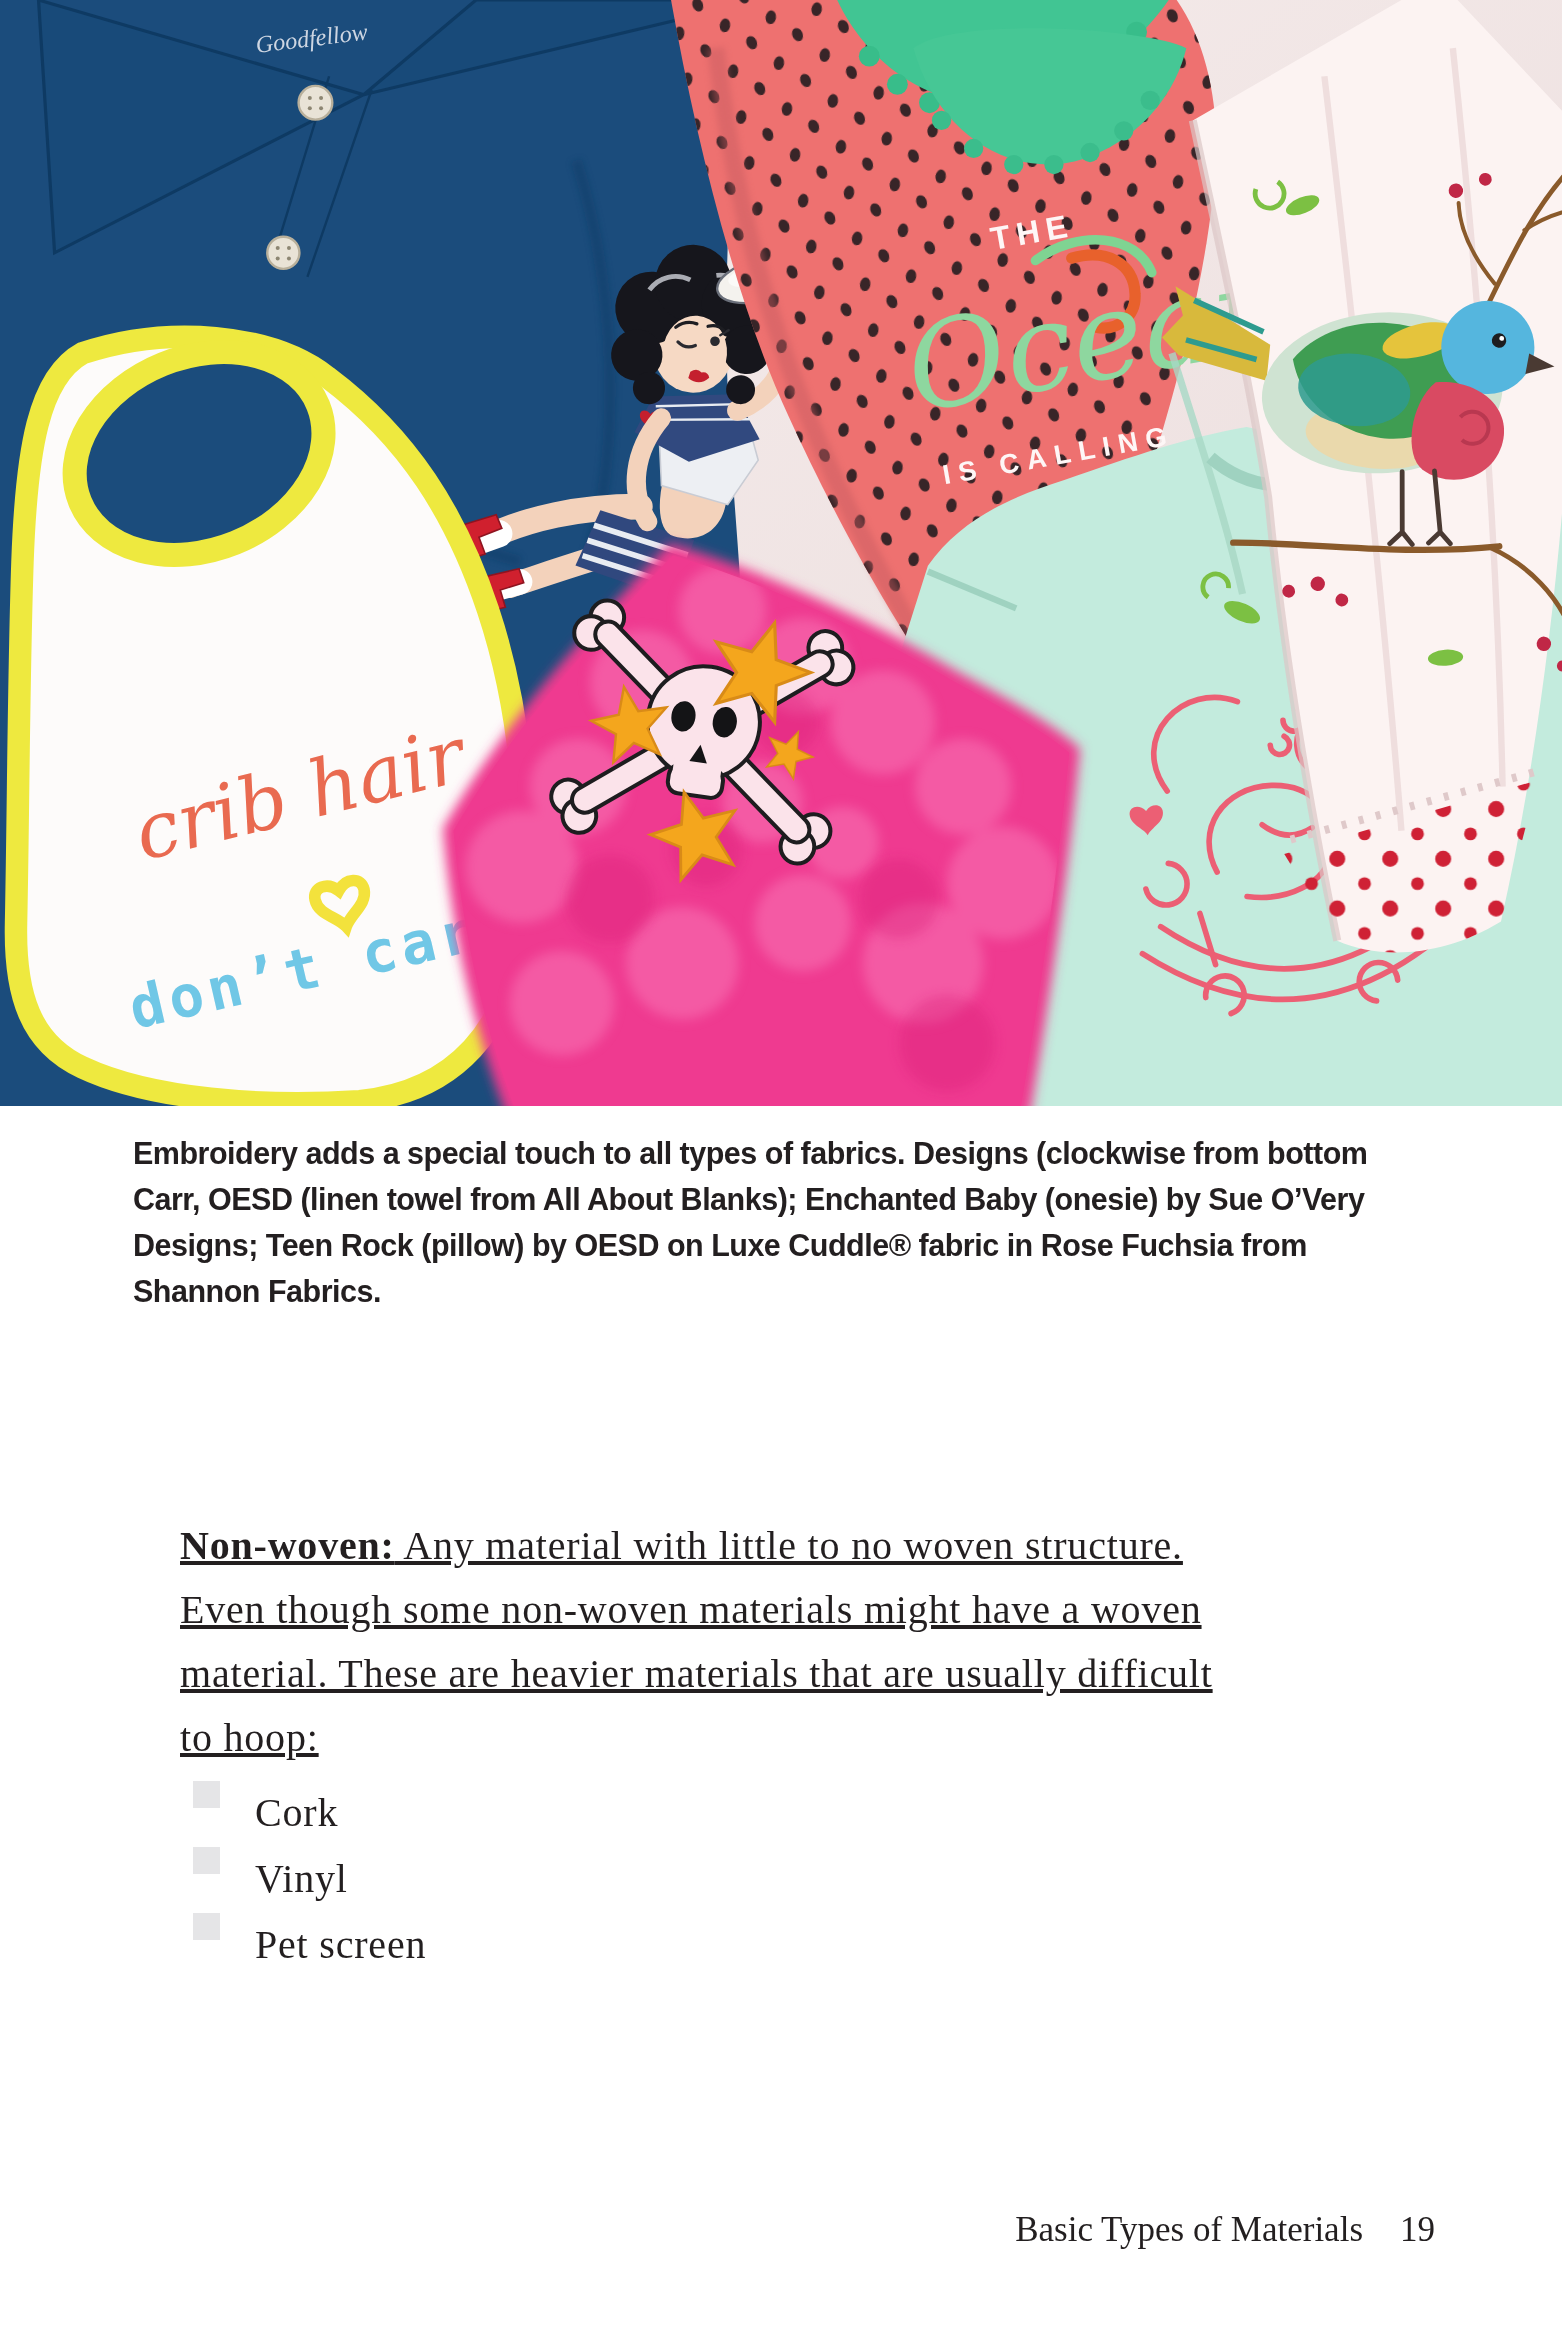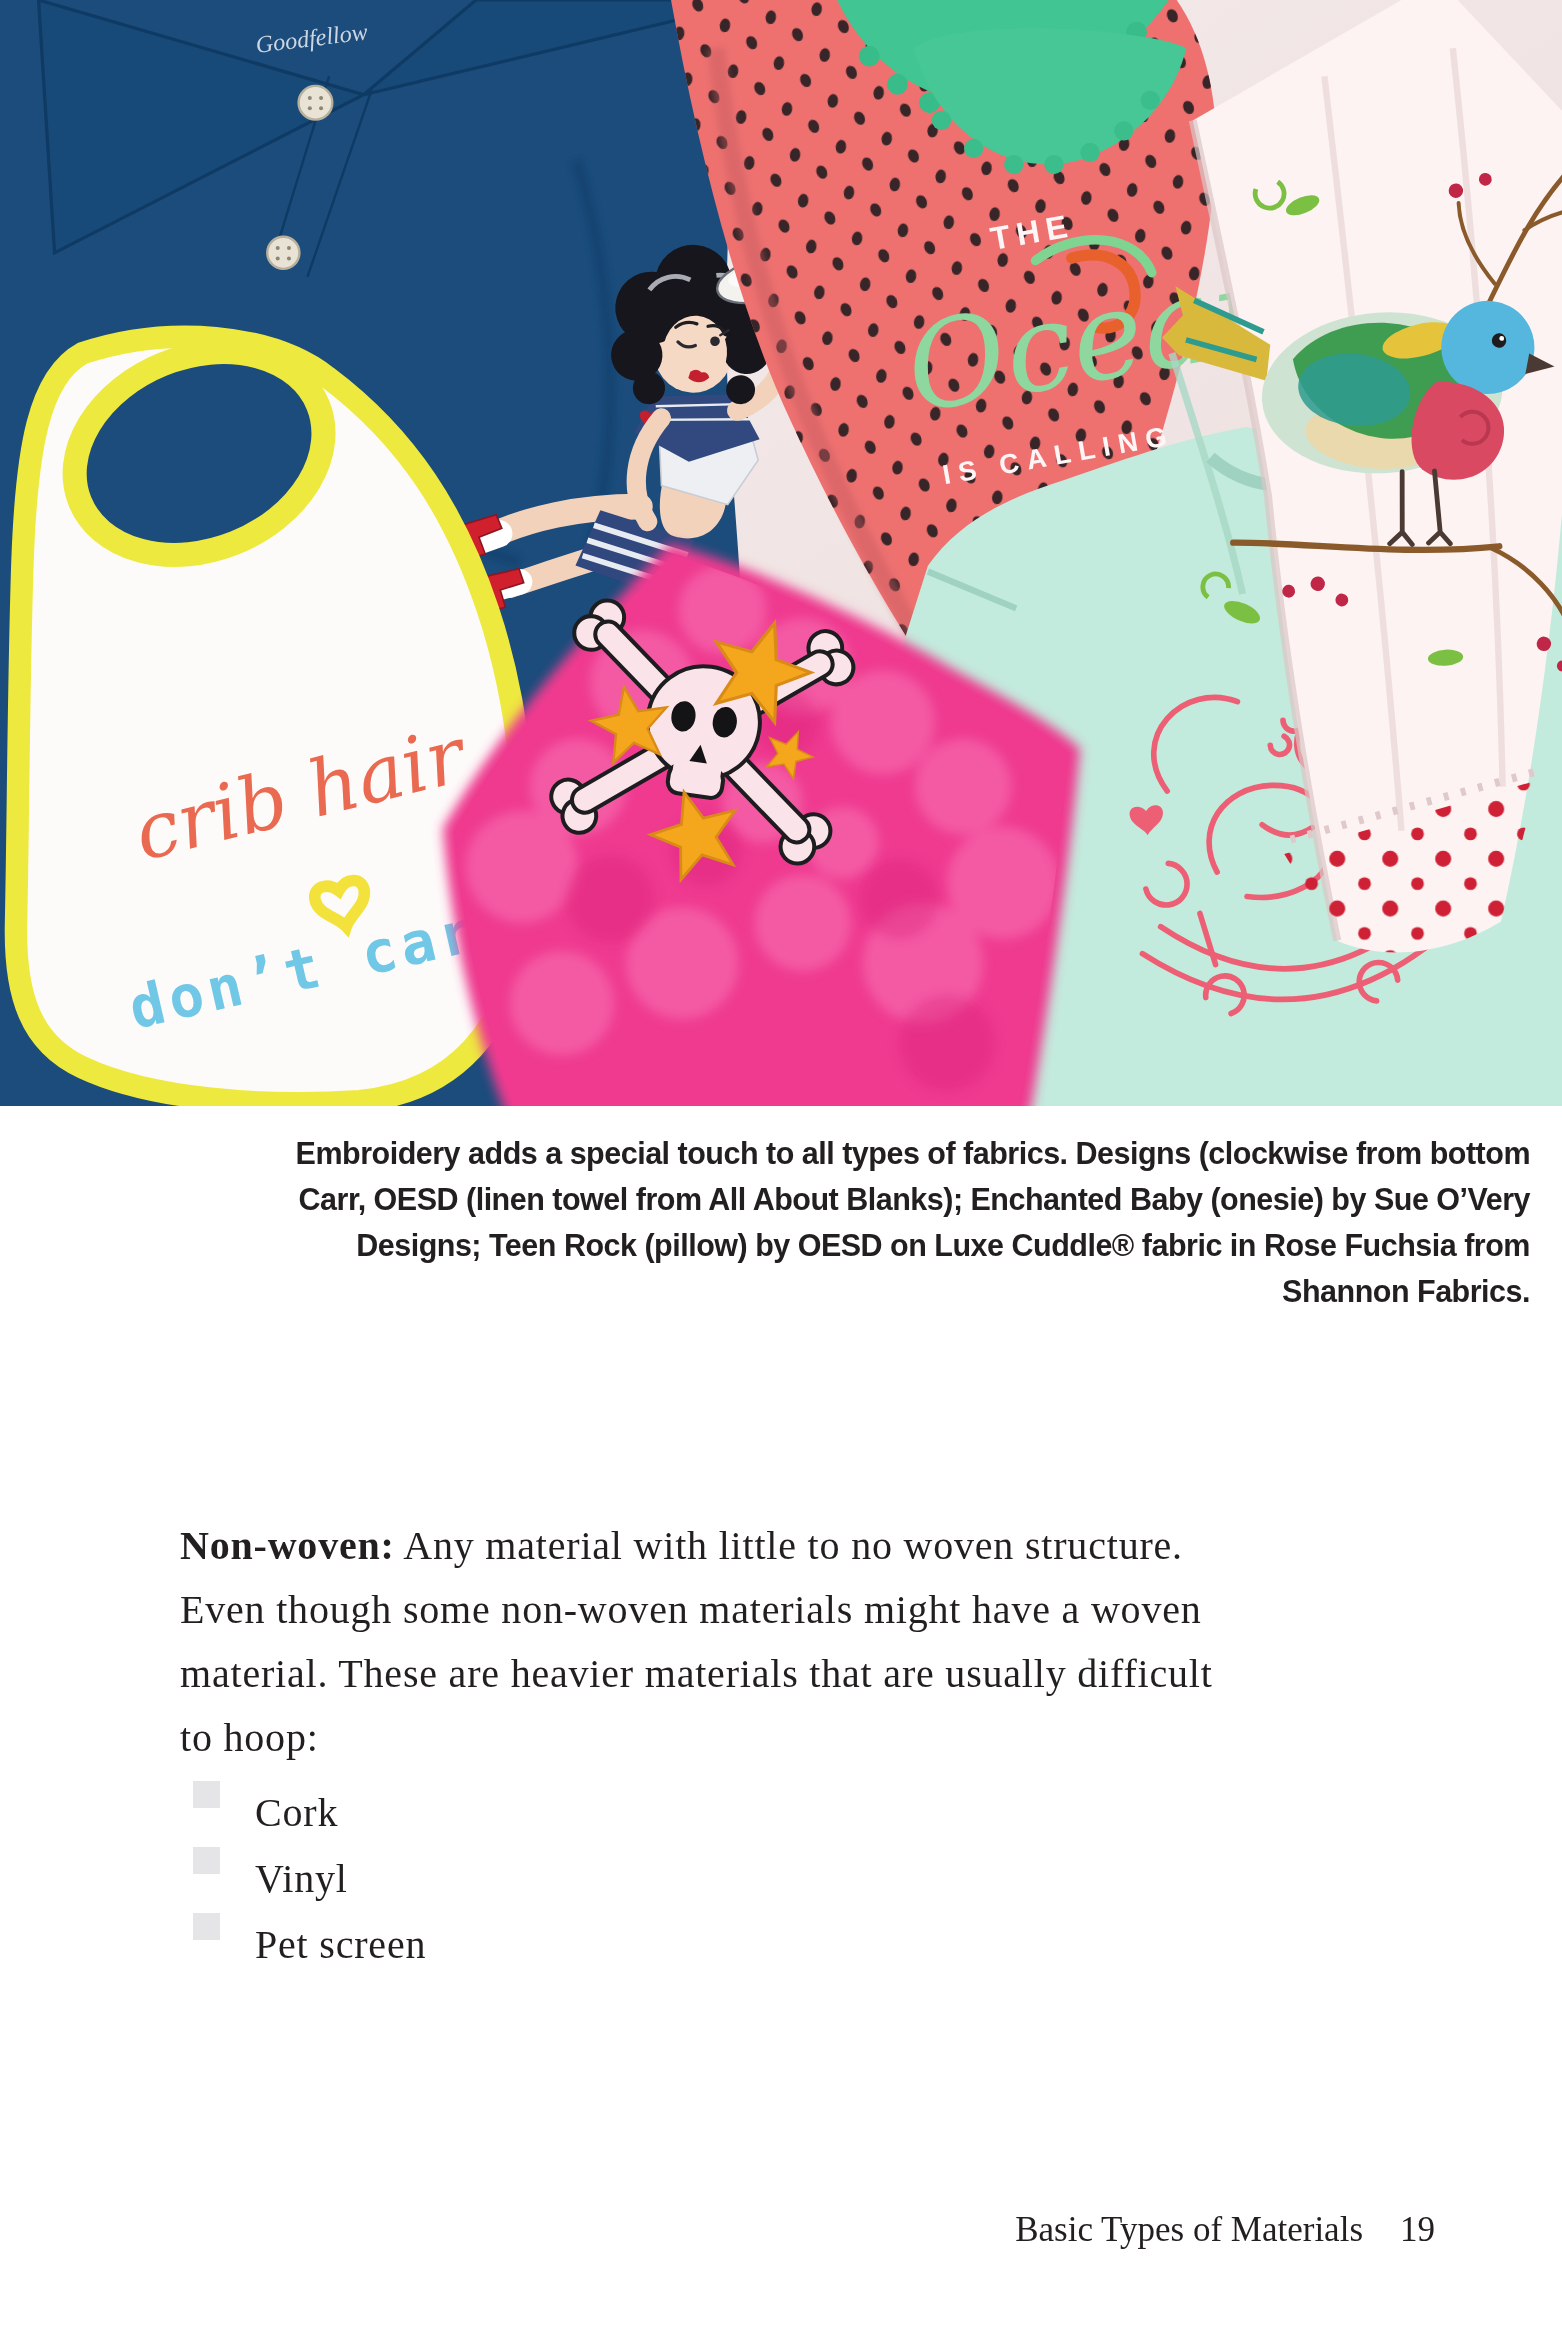--- a/index.html
+++ b/index.html
@@ -1,25 +1,25 @@
 <!DOCTYPE html>
 <html style="font-size:13px"><head>
 <meta charset="utf-8">
 <style>
   html,body{margin:0;padding:0;background:#ffffff;}
   .page{position:relative;width:1562px;height:2342px;background:#ffffff;overflow:hidden;
         font-family:"Liberation Sans",sans-serif;color:#231f20;}
   .photo{position:absolute;left:0;top:0;width:1562px;height:1106px;margin:0;}
   .photo svg{display:block;width:100%;height:100%;}
   .caption{position:absolute;left:133px;top:1130px;width:1397px;font-size:30.5px;line-height:46px;
-           font-weight:600;letter-spacing:-0.5px;color:#231f20;text-align:right;}
+           font-weight:600;letter-spacing:-0.5px;color:#231f20;}
   .caption-line{white-space:nowrap;}
   .bodytext{position:absolute;left:180px;top:1514px;width:1301px;
             font-family:"Liberation Serif",serif;font-size:40px;line-height:64px;letter-spacing:0.8px;}
-  .body-line{white-space:nowrap;}
+  .body-line{white-space:nowrap;text-decoration:underline;}
   .term{font-weight:700;}
   .bullets{margin-top:11.2px;}
   .bullet-row{display:flex;align-items:flex-start;height:66px;}
   .bullet-square{width:27px;height:27px;background:#e5e5e7;margin:0 35px 0 13px;flex:none;}
   .bullet-text{white-space:nowrap;}
   .footer{position:absolute;top:2210px;right:127px;font-family:"Liberation Serif",serif;
           font-size:35px;display:flex;gap:37px;align-items:flex-start;color:#231f20;}
 </style>
 </head>
 <body>

